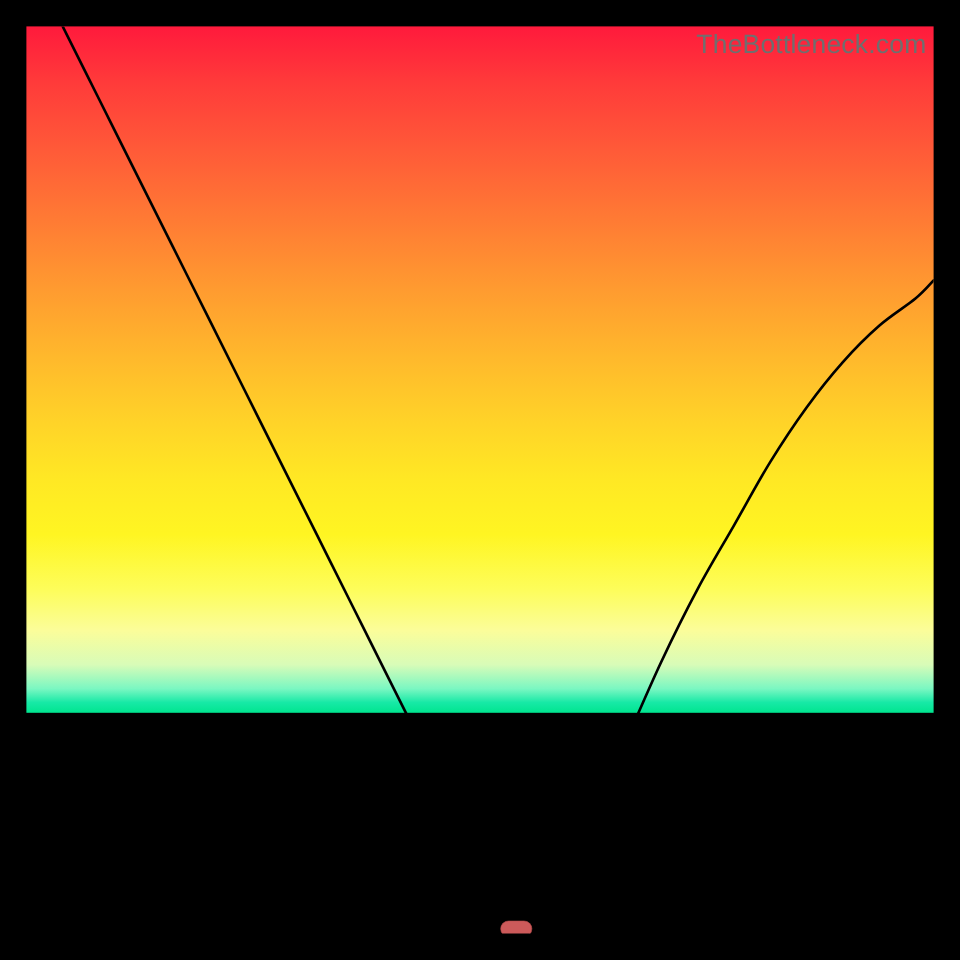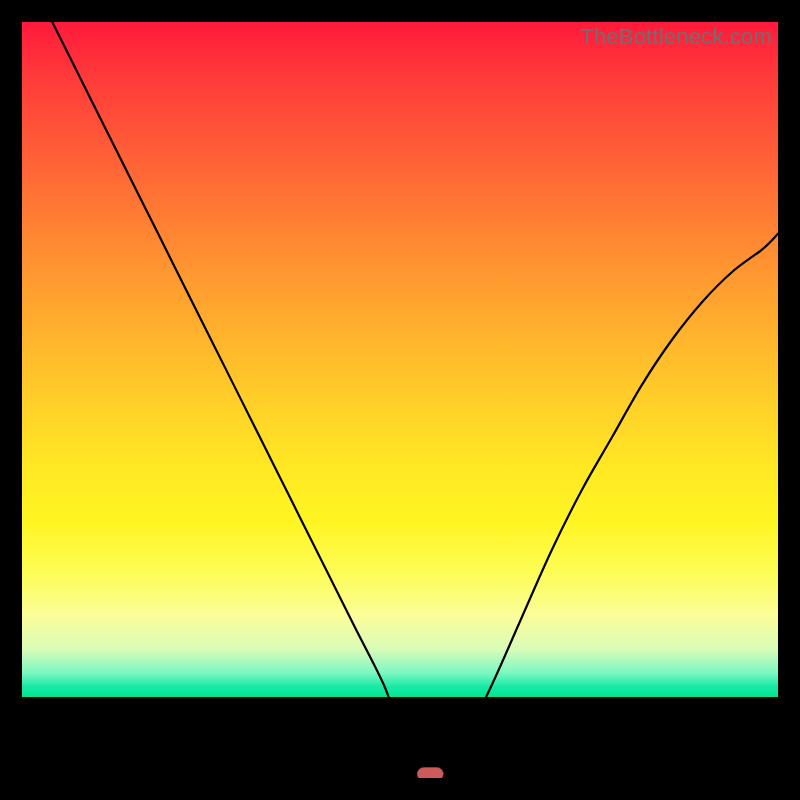--- a/index.html
+++ b/index.html
@@ -15,21 +15,21 @@
     position: relative;
     width: 800px;
     height: 800px;
     background: #000;
   }
   .plot {
     position: absolute;
     left: 22px;
     top: 22px;
     width: 756px;
-    height: 675px;
+    height: 572px;
     background: linear-gradient(
       to bottom,
       #ff1a3c 0%,
       #ff3a3a 8%,
       #ff5a38 18%,
       #ff7a34 28%,
       #ff9a30 38%,
       #ffb82c 48%,
       #ffd428 58%,
       #ffe824 66%,

